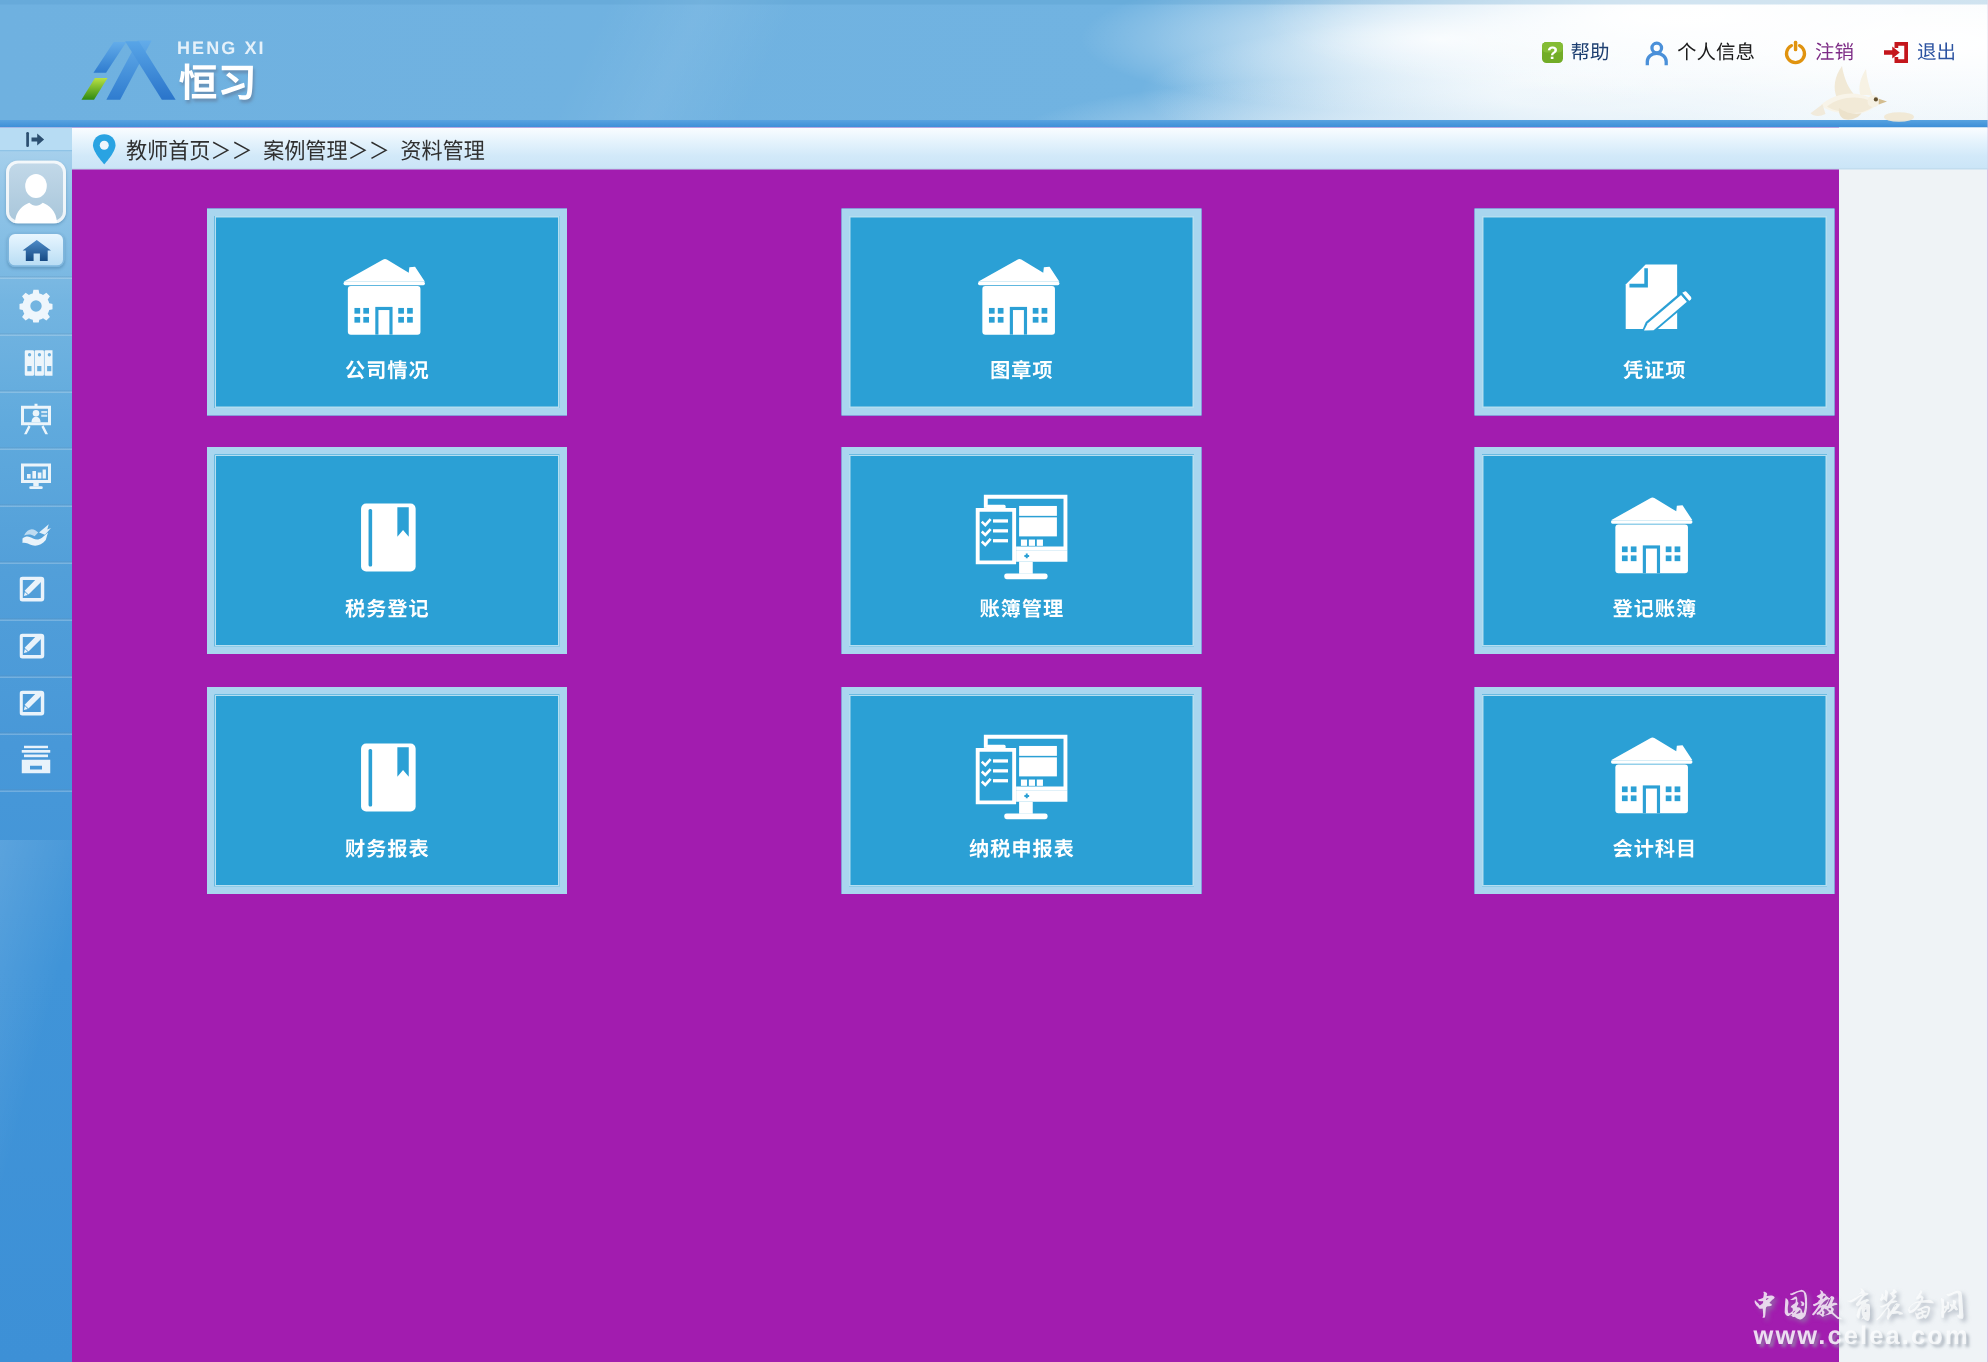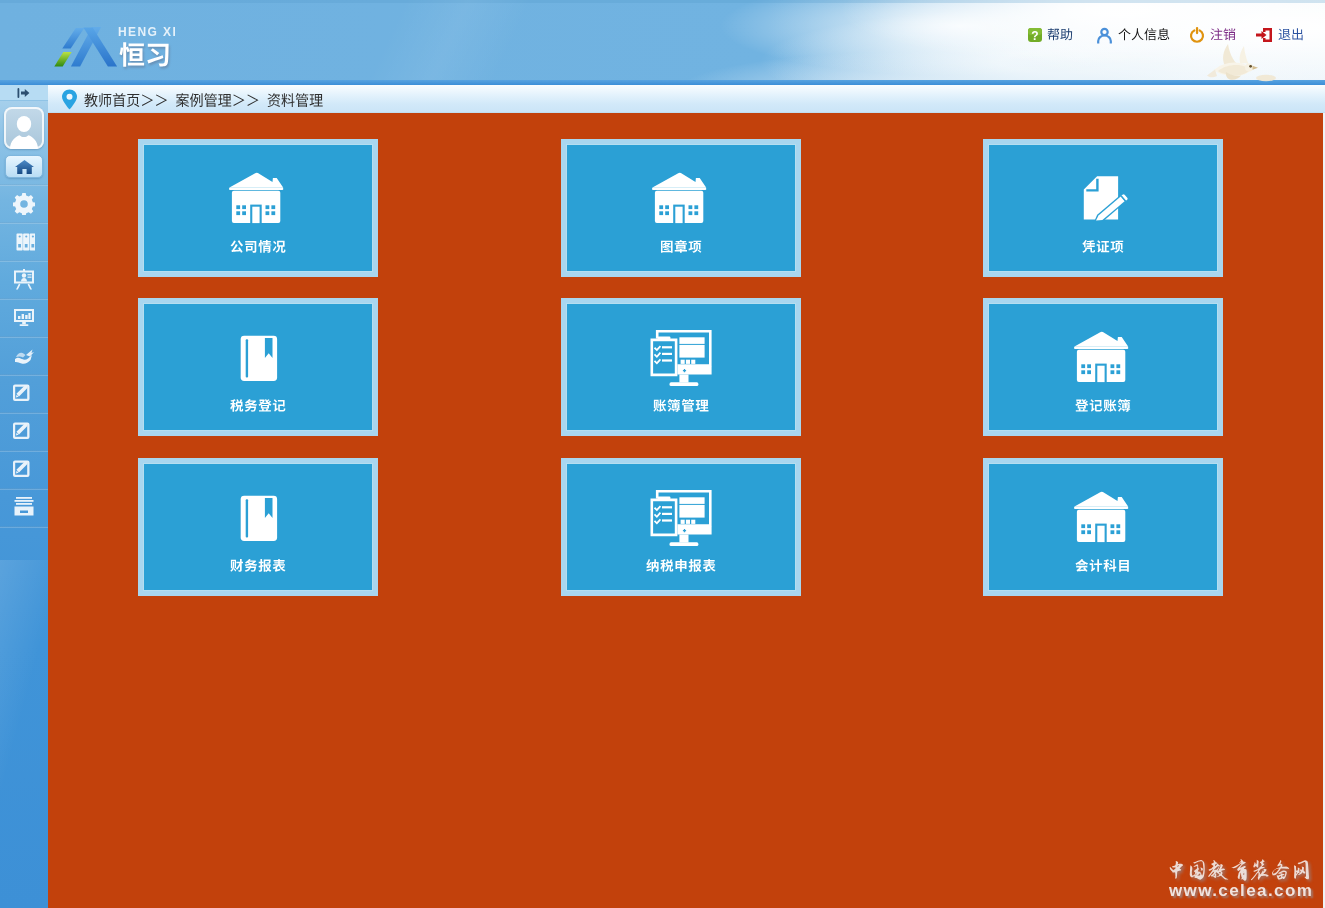--- a/index.html
+++ b/index.html
@@ -1,18 +1,18 @@
 <!DOCTYPE html>
 <html><head><meta charset="utf-8"><style>
 html,body{margin:0;padding:0;width:1325px;height:908px;overflow:hidden;background:#eff3f6;
 font-family:"Liberation Sans",sans-serif;}
 *{box-sizing:border-box}
 .abs{position:absolute}
 </style></head><body>
-<div class="abs" style="left:0;top:0;width:1323px;height:908px;background:#c2410c">
+<div class="abs" style="left:0;top:0;width:1226px;height:908px;background:#a21caf">
 
 <div class="abs" style="left:0;top:0;width:1325px;height:80px;
 background:
  radial-gradient(ellipse 280px 55px at 1120px 10px, rgba(255,255,255,.97) 10%, rgba(255,255,255,0) 100%),
  radial-gradient(ellipse 320px 65px at 1290px 28px, rgba(255,255,255,.95) 10%, rgba(255,255,255,0) 100%),
  radial-gradient(ellipse 240px 50px at 960px 26px, rgba(252,254,255,.9) 0%, rgba(252,254,255,0) 100%),
  radial-gradient(ellipse 300px 55px at 1060px 62px, rgba(238,246,251,.95) 20%, rgba(238,246,251,0) 100%),
  radial-gradient(ellipse 230px 40px at 905px 92px, rgba(225,238,248,.85) 0%, rgba(225,238,248,0) 100%),
  radial-gradient(ellipse 200px 60px at 1325px 80px, rgba(235,244,250,.9) 0%, rgba(235,244,250,0) 100%),
  linear-gradient(90deg,#6fb1e0 0%,#71b3e1 58%,#7fbae3 66%,#a3cdeb 73%,#d3e8f6 81%,#ebf4fa 90%,#eff6fb 100%);

